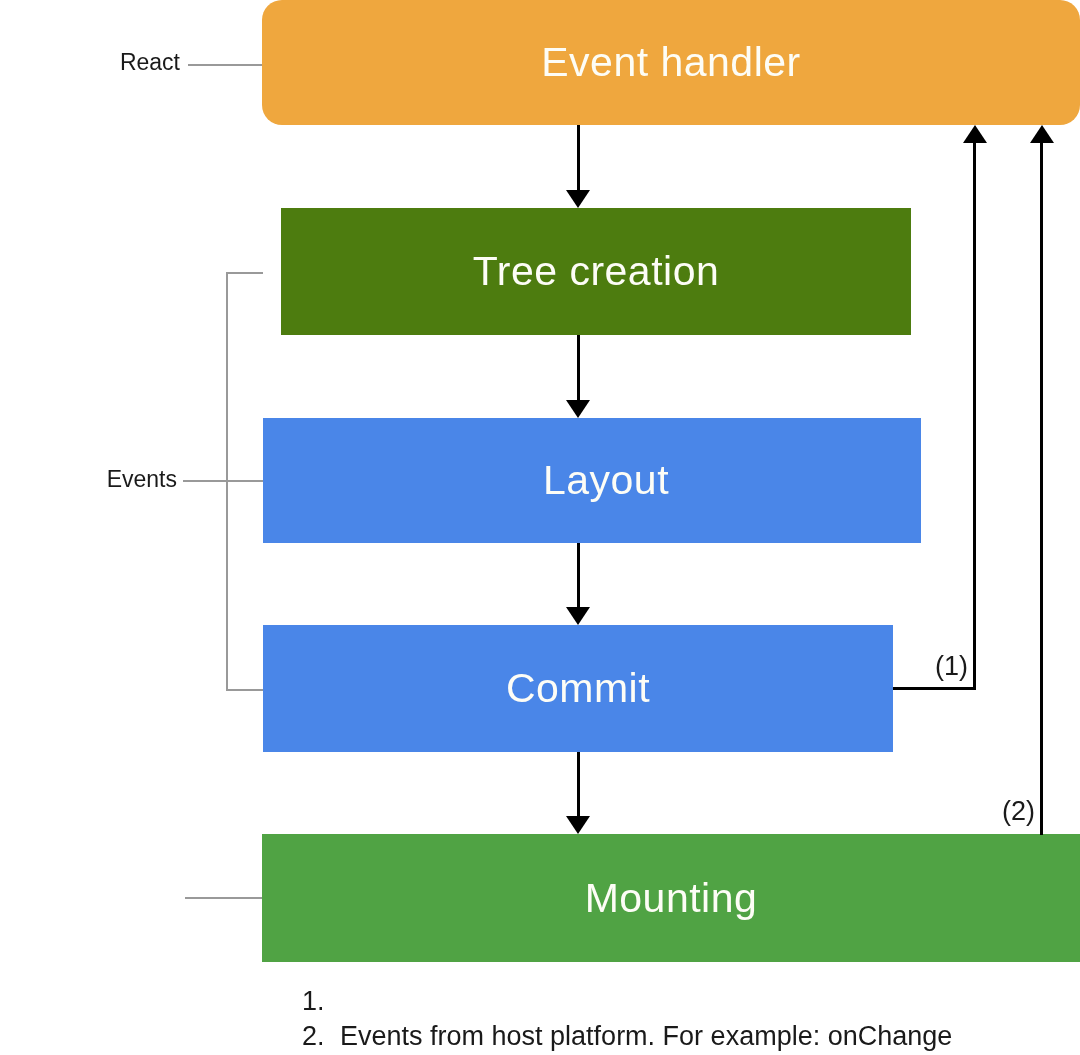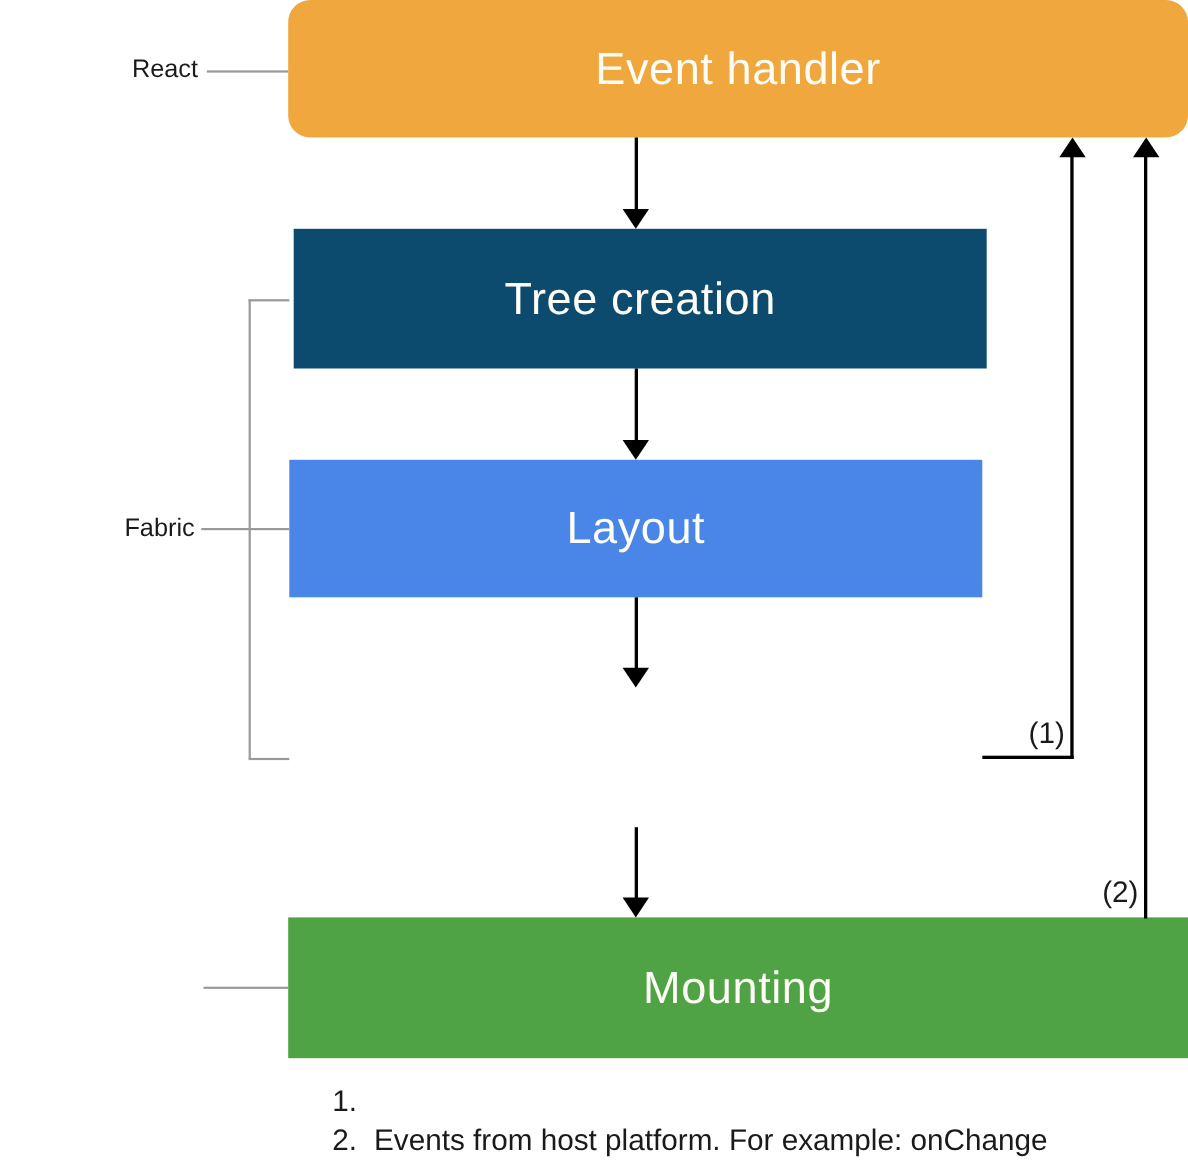--- a/index.html
+++ b/index.html
@@ -69,28 +69,31 @@
 </style>
 </head>
 <body>
 
 <div id="canvas">
 
   <div class="box box-orange" style="left: 262px; top: 0px; width: 818px; height: 125px; background-color: rgb(239, 167, 62); border-radius: 20px;">
     <span>Event handler</span>
   </div>
 
-  <div class="box box-blue" style="left: 267px; top: 208px; width: 630px; height: 127px; background-color: #0c4a6e;">
+  <div class="box box-blue" style="left: 281px; top: 208px; width: 630px; height: 127px; background-color: #4d7c0f;">
     <span>Tree creation</span>
   </div>
 
-  <div class="box box-blue" style="left: 263px; top: 418px; width: 630px; height: 125px; background-color: rgb(74, 134, 232);">
+  <div class="box box-blue" style="left: 263px; top: 418px; width: 630px; height: 125px; background-color: rgb(74, 134, 232); padding-left: 28px;">
     <span>Layout</span>
   </div>
 
+  <div class="box box-blue" style="left: 263px; top: 625px; width: 630px; height: 127px; background-color: rgb(74, 134, 232);">
+    <span>Commit</span>
+  </div>
 
   <div class="box box-green" style="left: 262px; top: 834px; width: 818px; height: 128px; background-color: rgb(80, 163, 68);">
     <span>Mounting</span>
   </div>
 
   <div class="vline" style="left:577px; top:125px; height:67px;"></div>
   <div class="arrow-down" style="left:566px; top:190px;"></div>
 
   <div class="vline" style="left:577px; top:335px; height:67px;"></div>
   <div class="arrow-down" style="left:566px; top:400px;"></div>
@@ -106,21 +109,21 @@
   <div class="arrow-up" style="left:963px; top:125px;"></div>
   <div class="arrow-label" style="left:908px; top:651px;">(1)</div>
 
   <div class="vline" style="left:1040px; top:141px; height:694px;"></div>
   <div class="arrow-up" style="left:1030px; top:125px;"></div>
   <div class="arrow-label" style="left:975px; top:796px;">(2)</div>
 
   <div class="side-label" style="left:60px; top:49px; width:120px;">React</div>
   <div class="connector" style="left:188px; top:64px; width:74px; height:1.5px;"></div>
 
-  <div class="side-label" style="left:57px; top:466px; width:120px;">Fabric</div>
+  <div class="side-label" style="left:57px; top:466px; width:120px;">Events</div>
   <div class="connector" style="left:183px; top:480px; width:80px; height:1.5px;"></div>
 
   <div class="connector" style="left:185px; top:897px; width:77px; height:1.5px;"></div>
 
   <div class="connector" style="left:226px; top:272px; width:1.5px; height:418px;"></div>
   <div class="connector" style="left:226px; top:272px; width:37px; height:1.5px;"></div>
   <div class="connector" style="left:226px; top:689px; width:37px; height:1.5px;"></div>
 
   <div class="notes">
     <div class="note-row">

